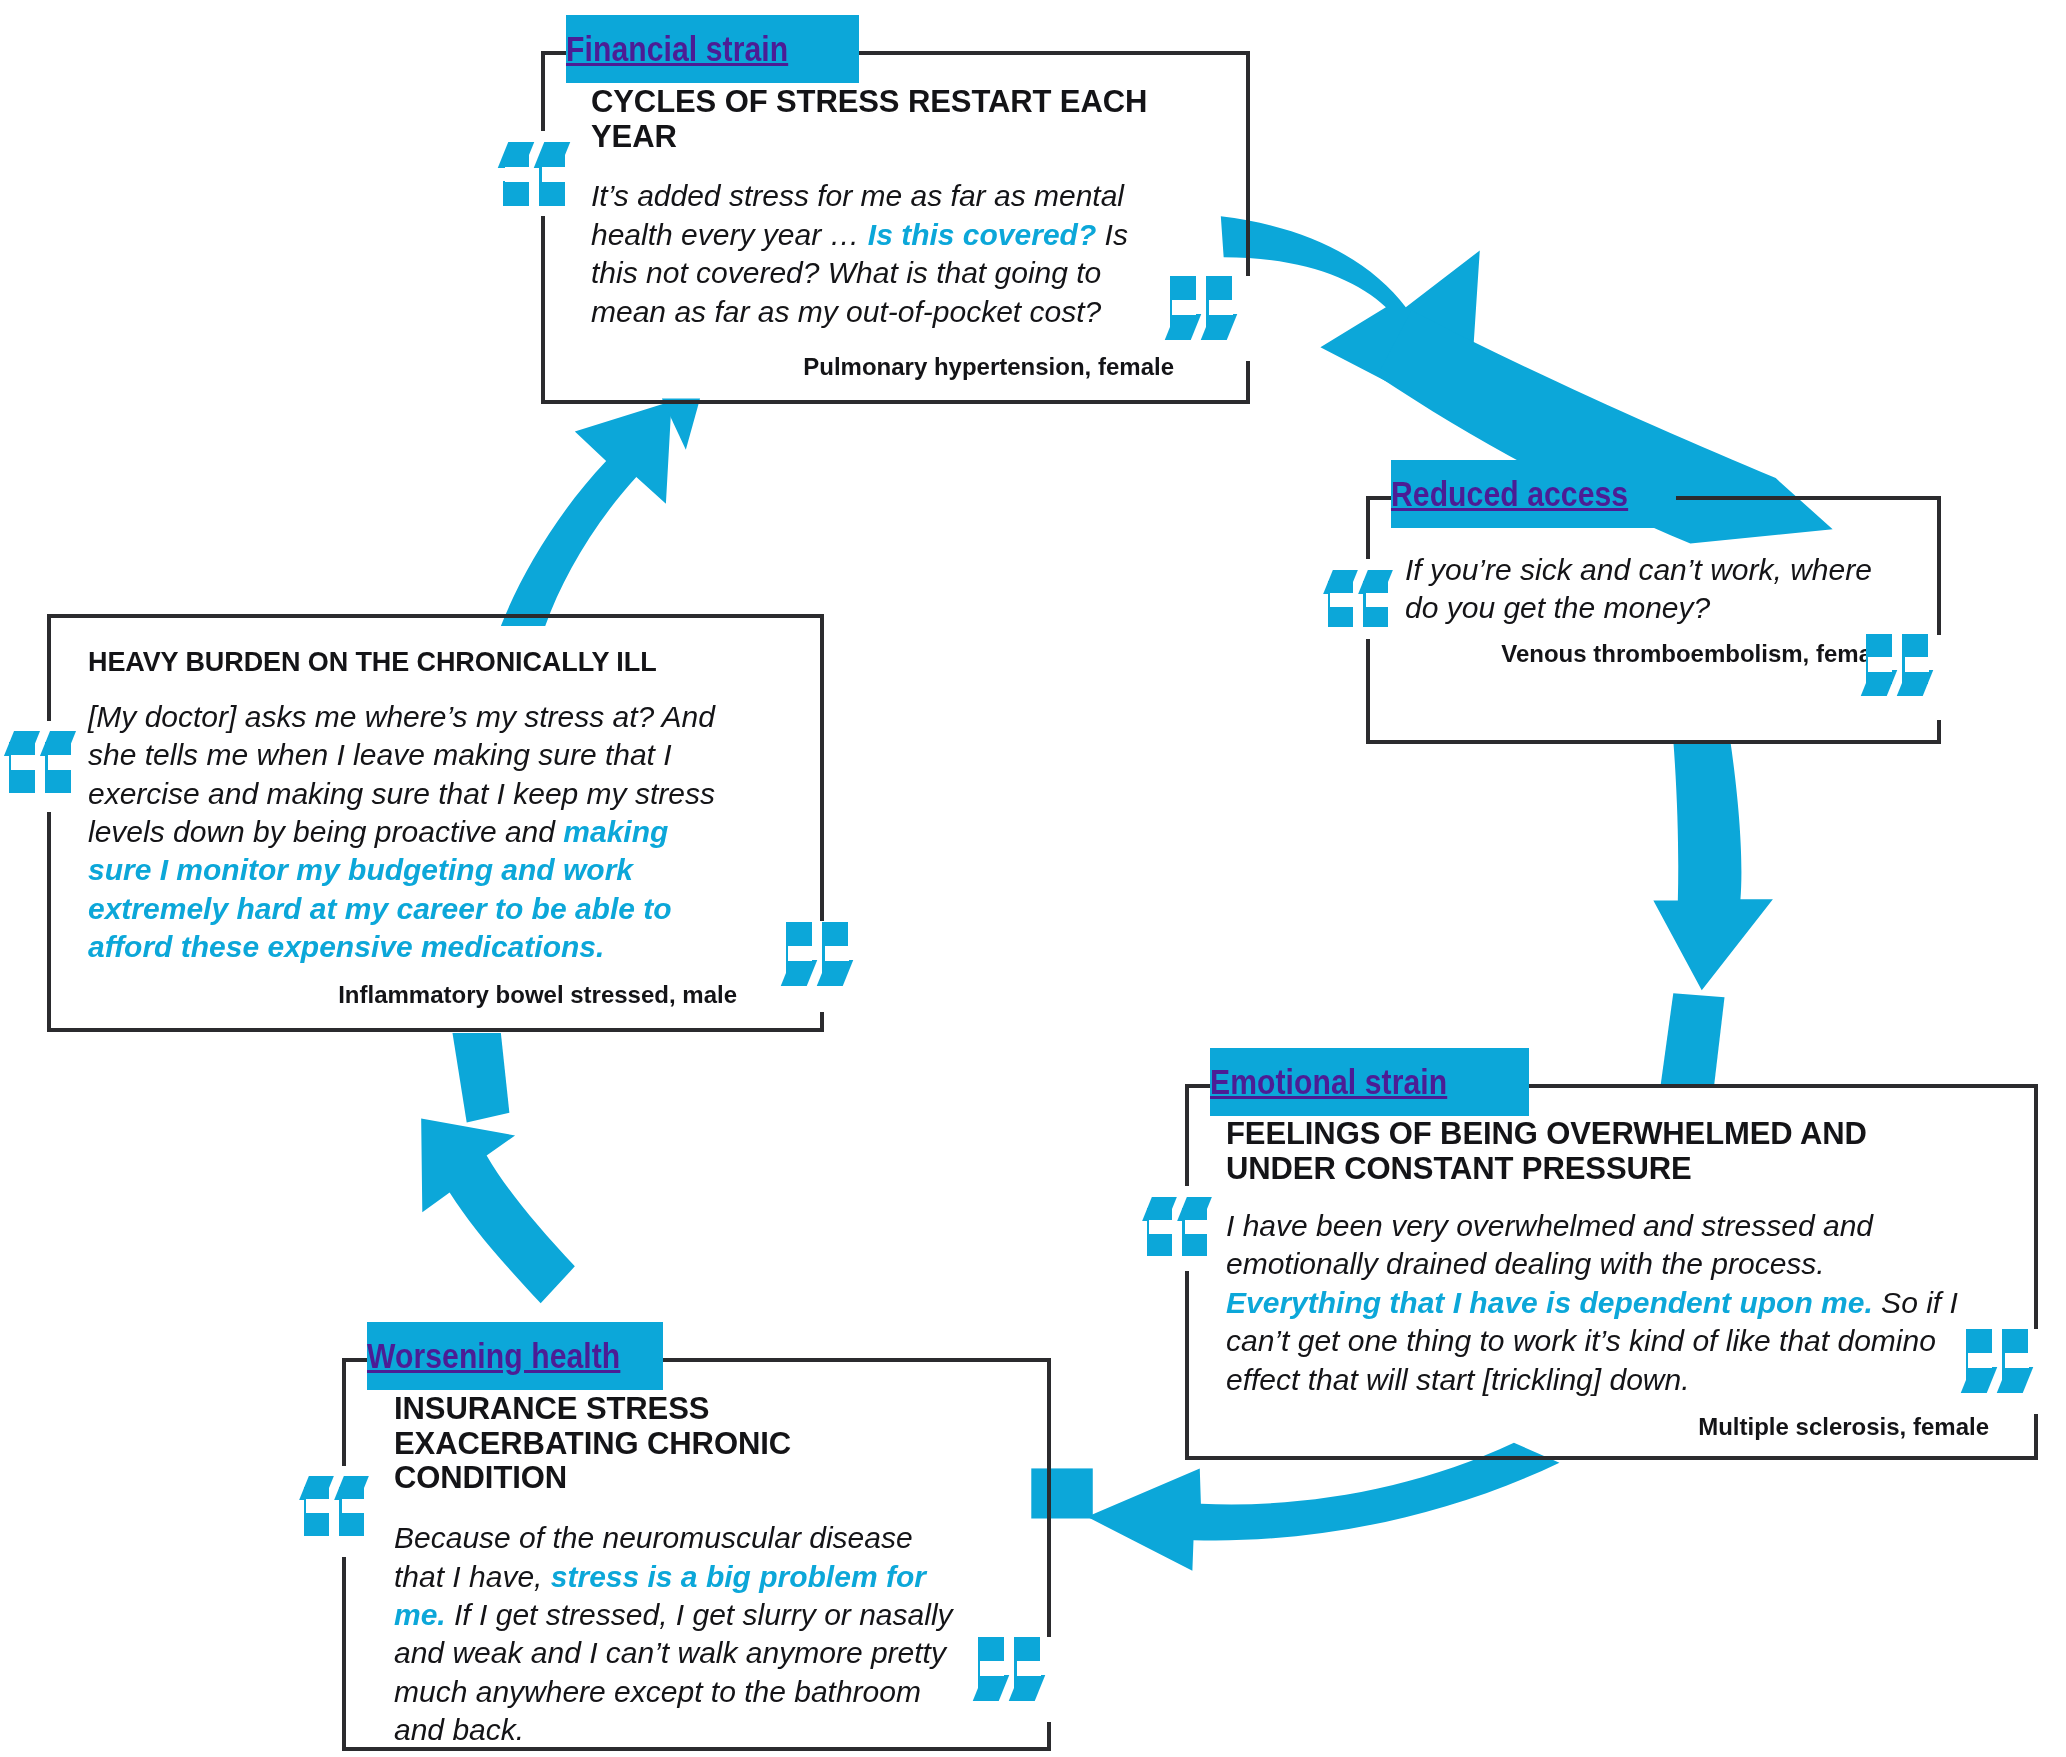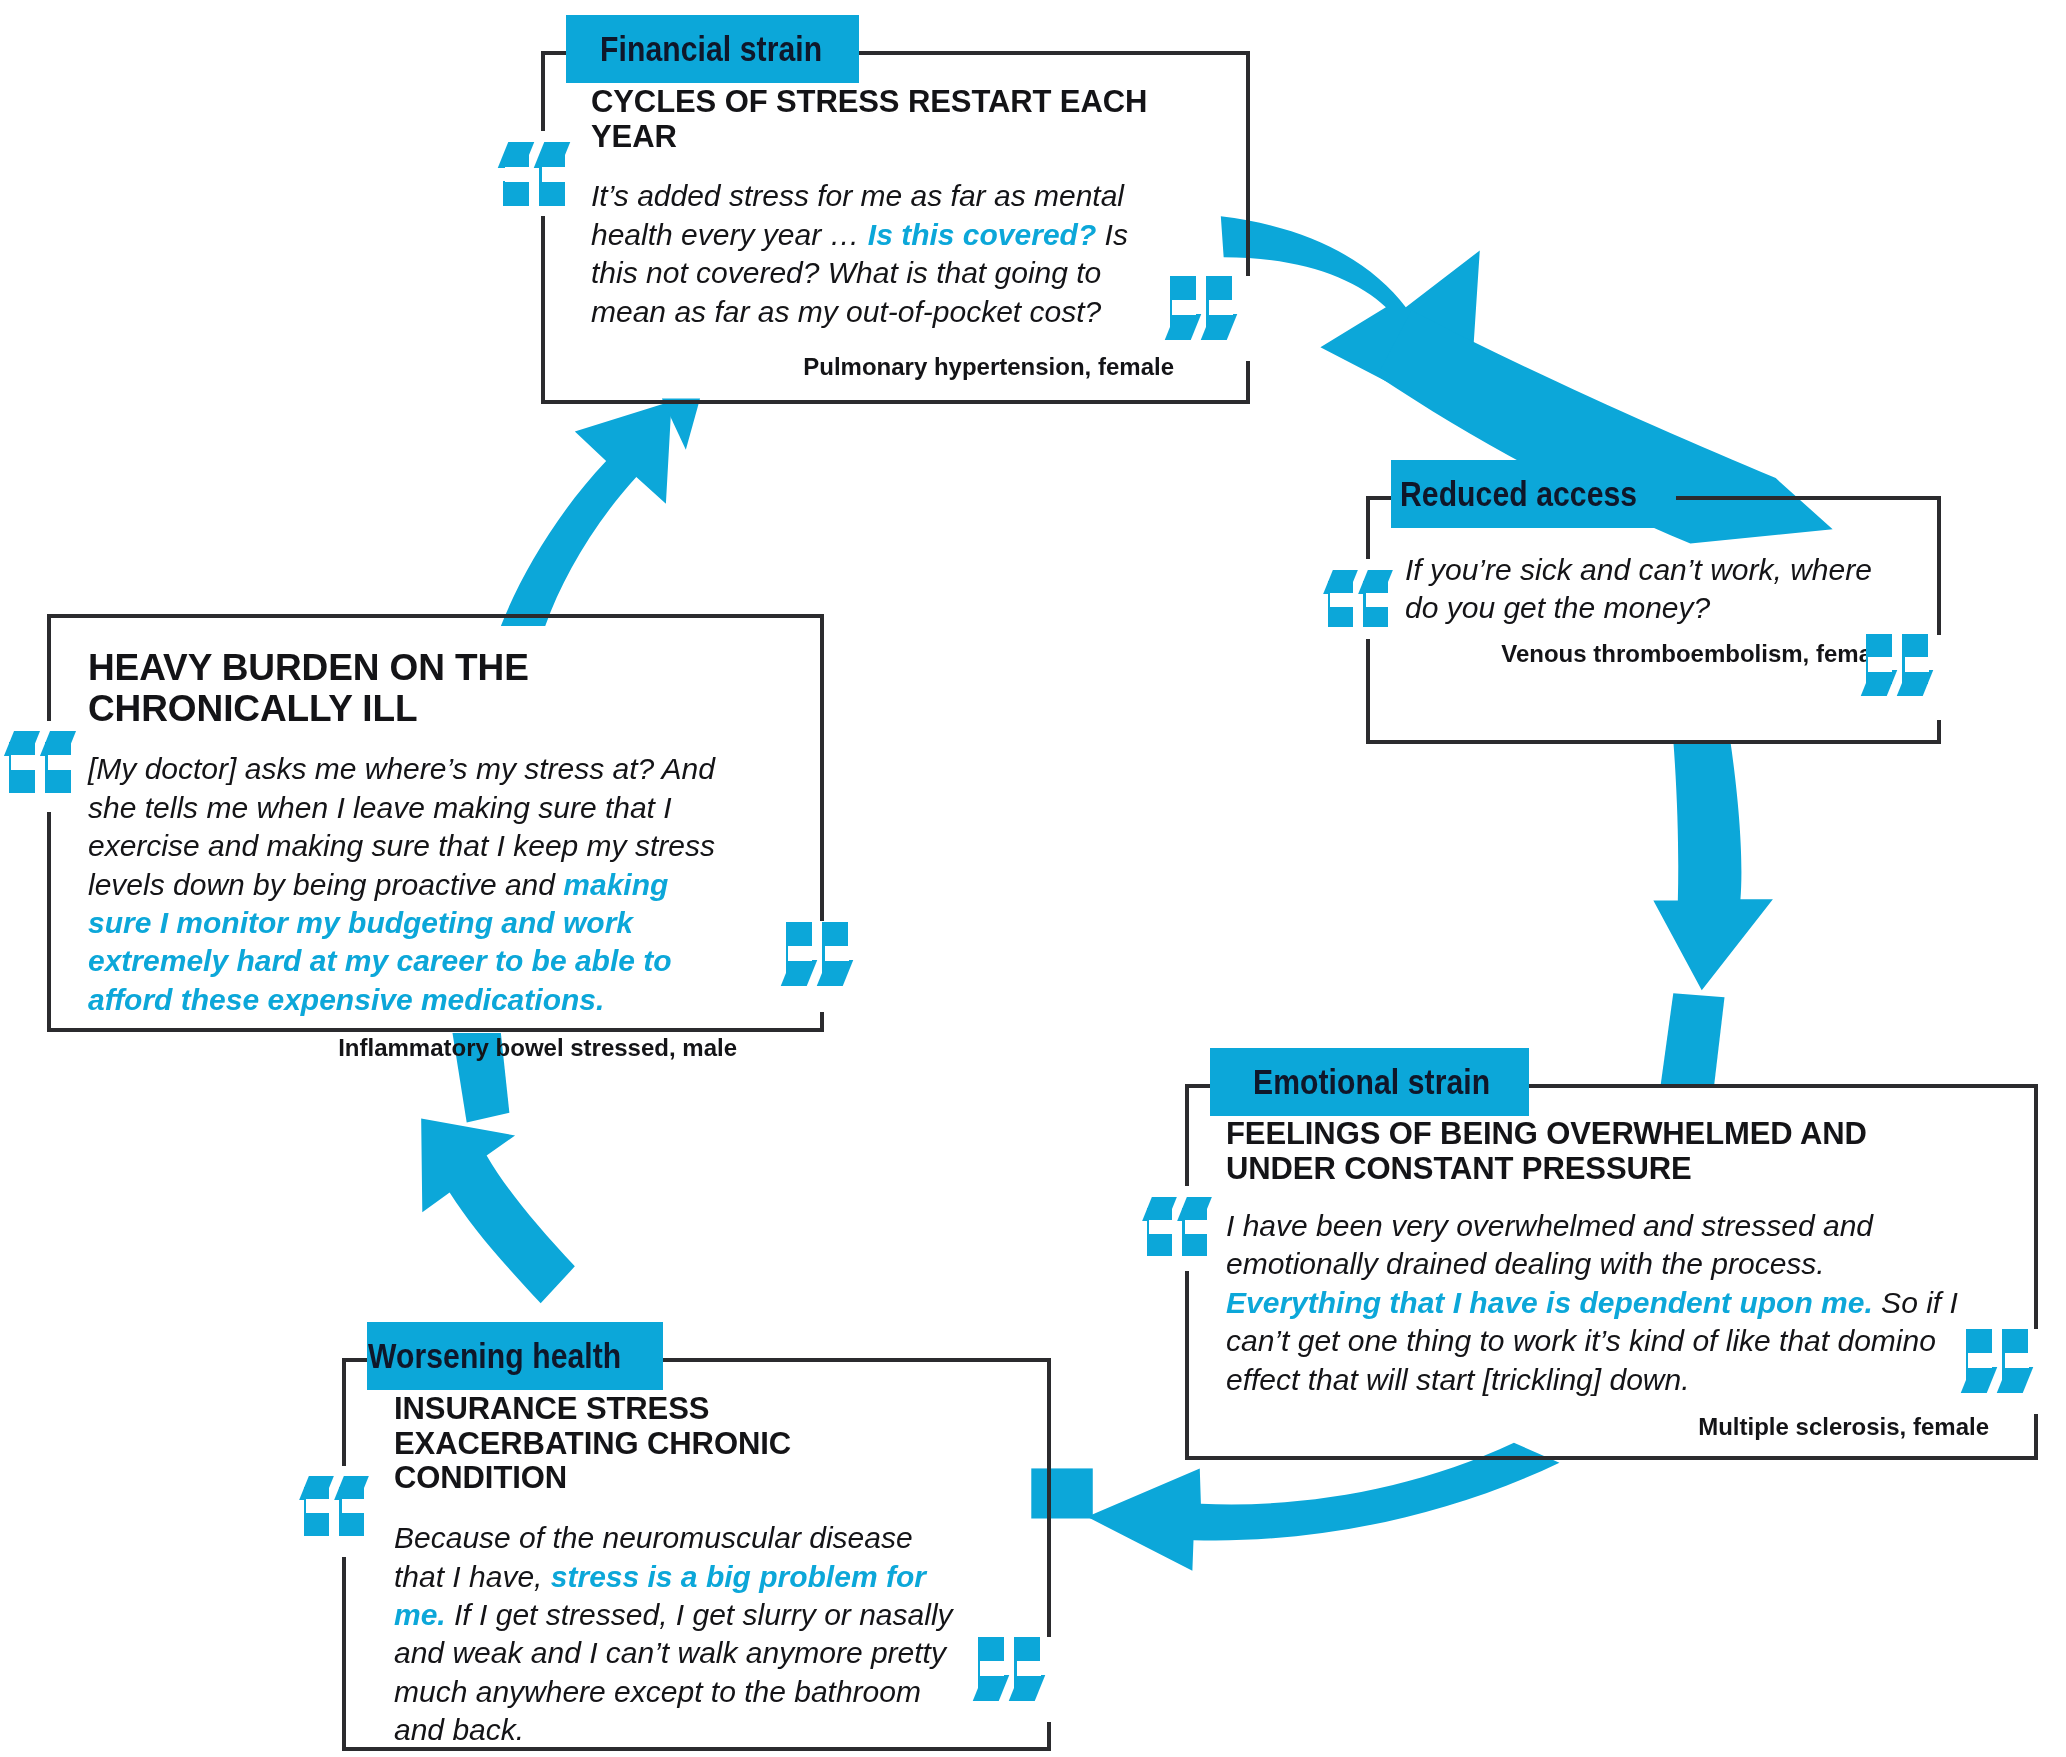--- a/index.html
+++ b/index.html
@@ -11,23 +11,23 @@
   svg#arrows{position:absolute;left:0;top:0;width:2066px;height:1757px;pointer-events:none;}
 
   
   .node{position:absolute;box-sizing:border-box;}
   .frame{position:absolute;left:0;top:0;width:100%;height:100%;
          border:4px solid #2b2b2e;box-sizing:border-box;}
   
   .gap-l{position:absolute;background:#fff;width:9px;}
   .gap-r{position:absolute;background:#fff;width:9px;right:-4.6px;}
 
-  .tag{position:absolute;background:#0ca7d9;color:#0f172a;display:flex;
-       align-items:center;justify-content:flex-end;
-       font-weight:bold;letter-spacing:0.1px;white-space:nowrap;z-index:6;}
+  .tag{position:absolute;background:#0ca7d9;color:#4c1d95;display:flex;
+       align-items:center;justify-content:flex-start;
+       font-weight:bold;letter-spacing:0.1px;white-space:nowrap;z-index:6;text-decoration:underline;}
 
   .body{position:absolute;z-index:4;}
   .head{color:#141417;font-weight:bold;line-height:1.12;
         letter-spacing:-0.1px;}
   .quote{color:#141417;font-style:italic;font-weight:500;line-height:1.28;}
   .quote em{color:#0ca7d9;font-weight:bold;}
   .attrib{color:#141417;font-weight:bold;text-align:right;}
 
   
   .qm{position:absolute;z-index:8;}
@@ -260,20 +260,20 @@
       <span><b style="left:0;top:0;width:26px;height:51px;"></b>
             <b style="left:0;top:38px;width:26px;height:26px;transform:skewX(-22deg);"></b>
             <b style="left:2.3px;top:24px;width:24px;height:15px;background:#fff;"></b>
             <b style="left:36px;top:0;width:26px;height:51px;"></b>
             <b style="left:36px;top:38px;width:26px;height:26px;transform:skewX(-22deg);"></b>
             <b style="left:39px;top:24px;width:24px;height:15px;background:#fff;"></b>
       </span>
     </div>
 
     <div class="body" style="left:41px;top:33px;width:689px;">
-      <div class="head" style="font-size:37px;">HEAVY BURDEN ON THE CHRONICALLY ILL</div>
+      <div class="head" style="font-size:27px;">HEAVY BURDEN ON THE CHRONICALLY ILL</div>
       <div class="quote" style="font-size:30px;margin-top:20.5px;width:643px;">[My doctor] asks me where’s my stress at? And she tells me when I leave making sure that I exercise and making sure that I keep my stress levels down by being proactive and <em>making sure I monitor my budgeting and work extremely hard at my career to be able to afford these expensive medications.</em></div>
       <div class="attrib" style="font-size:24px;margin-top:15px;width:649px;">Inflammatory bowel stressed, male</div>
     </div>
   </div>
 
 </div>
 
 
 </body></html>

